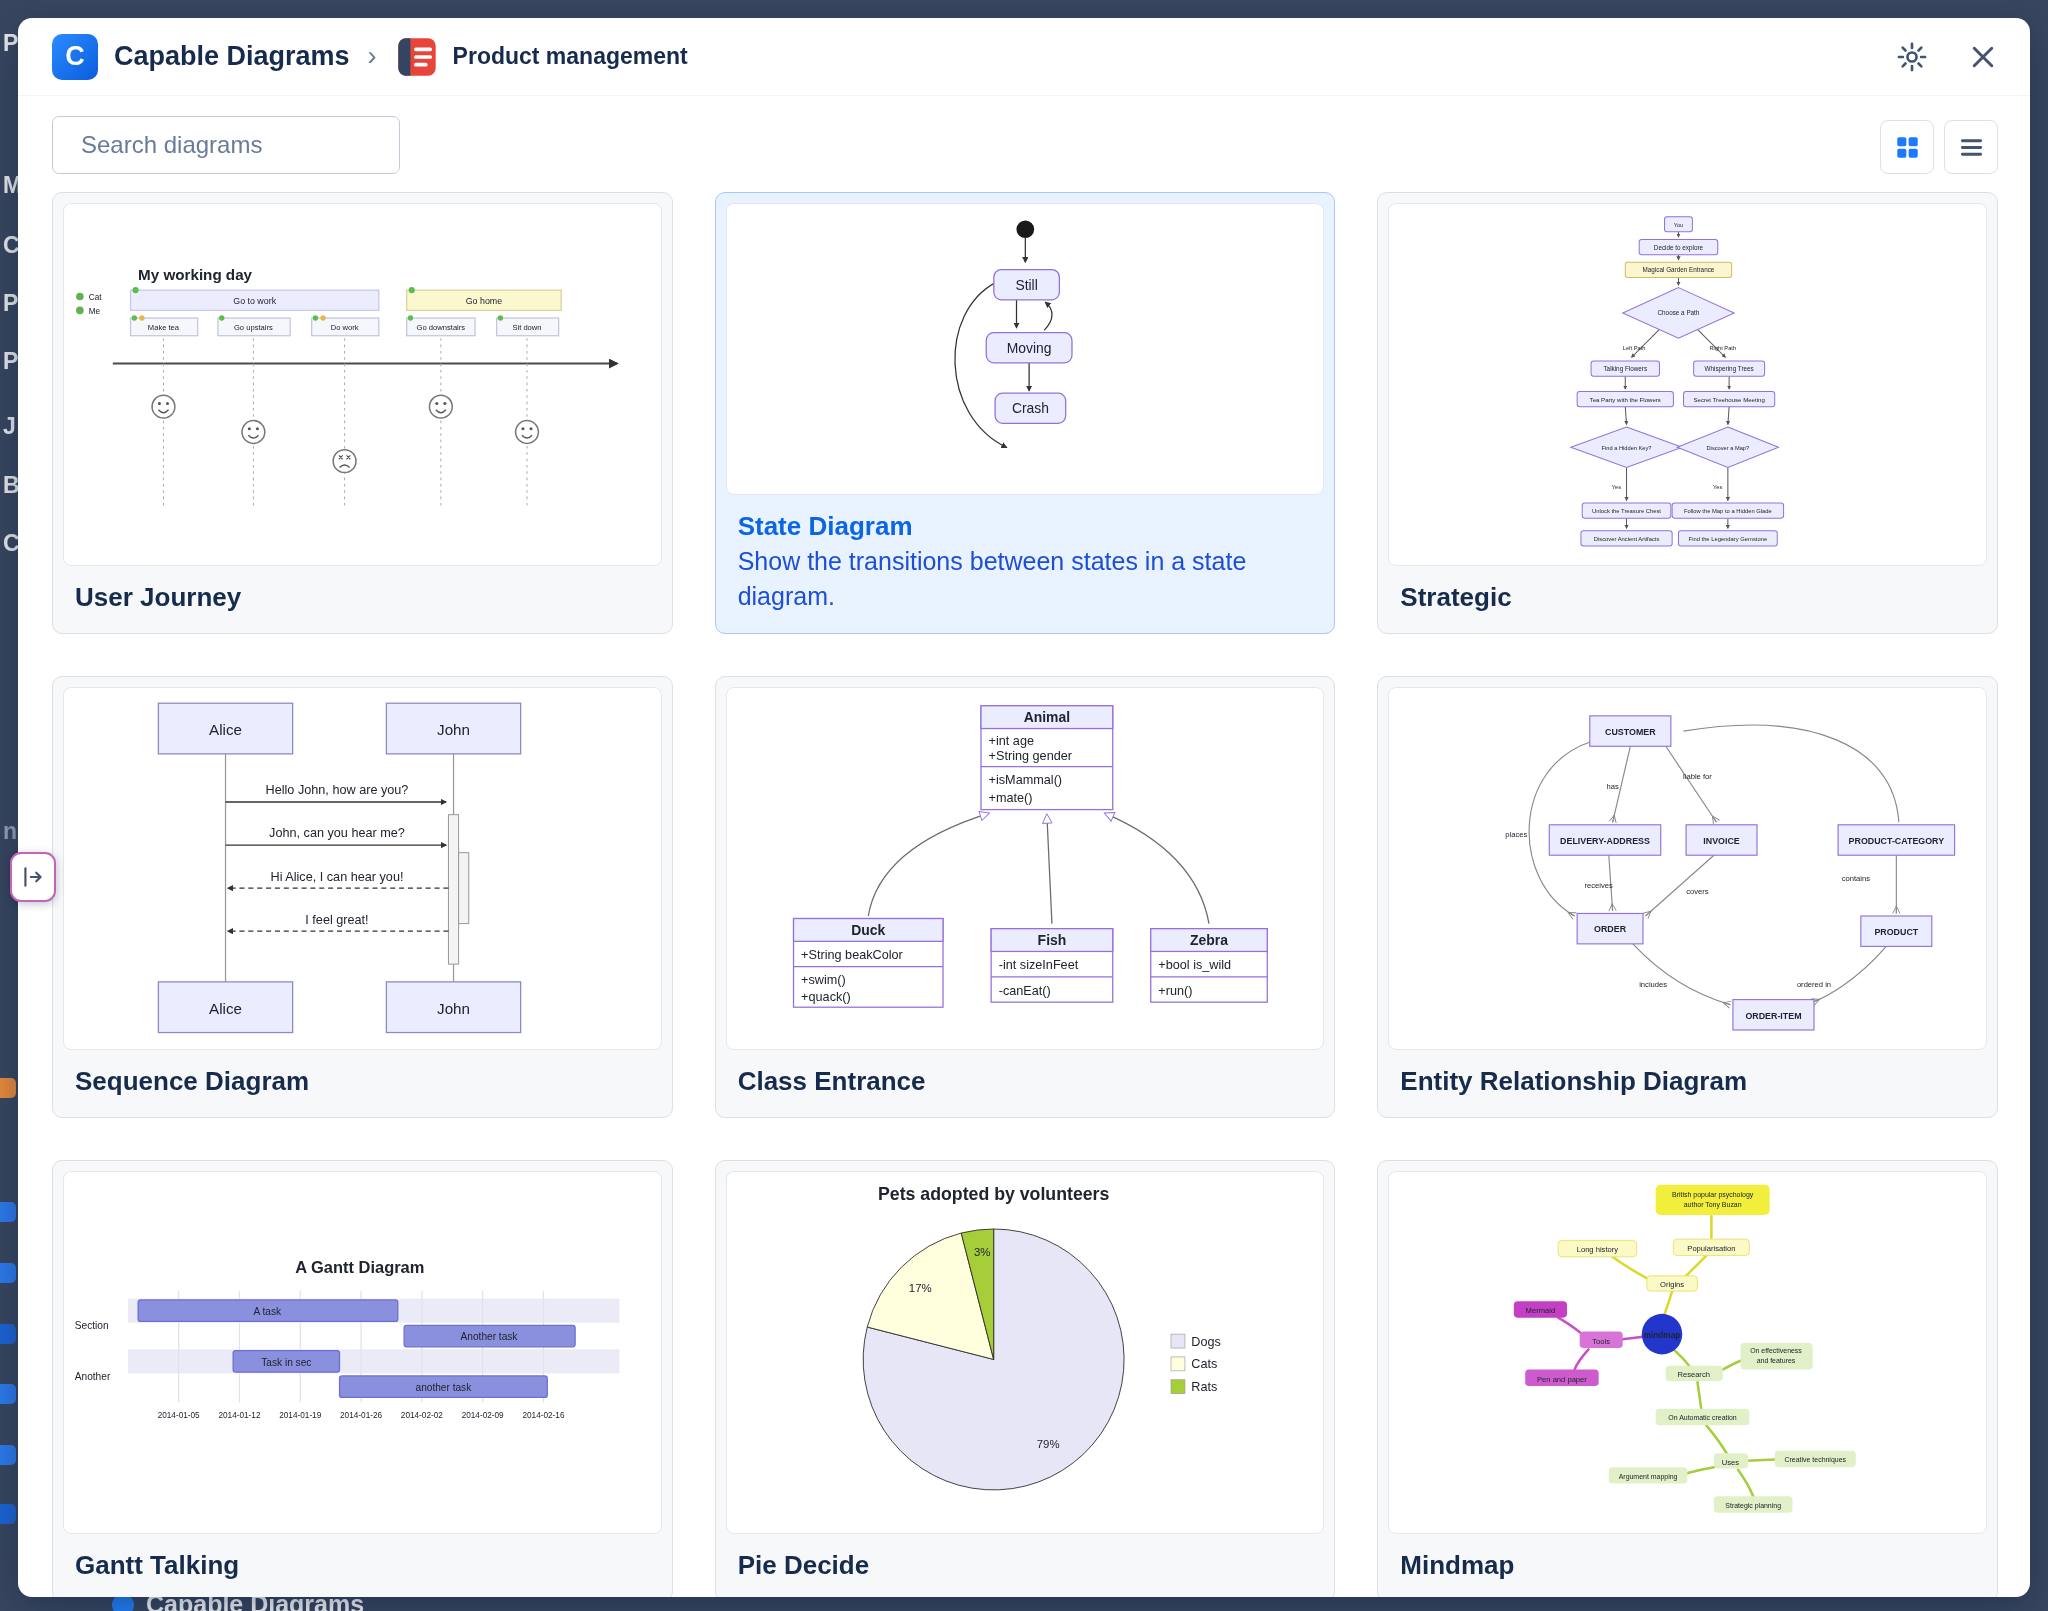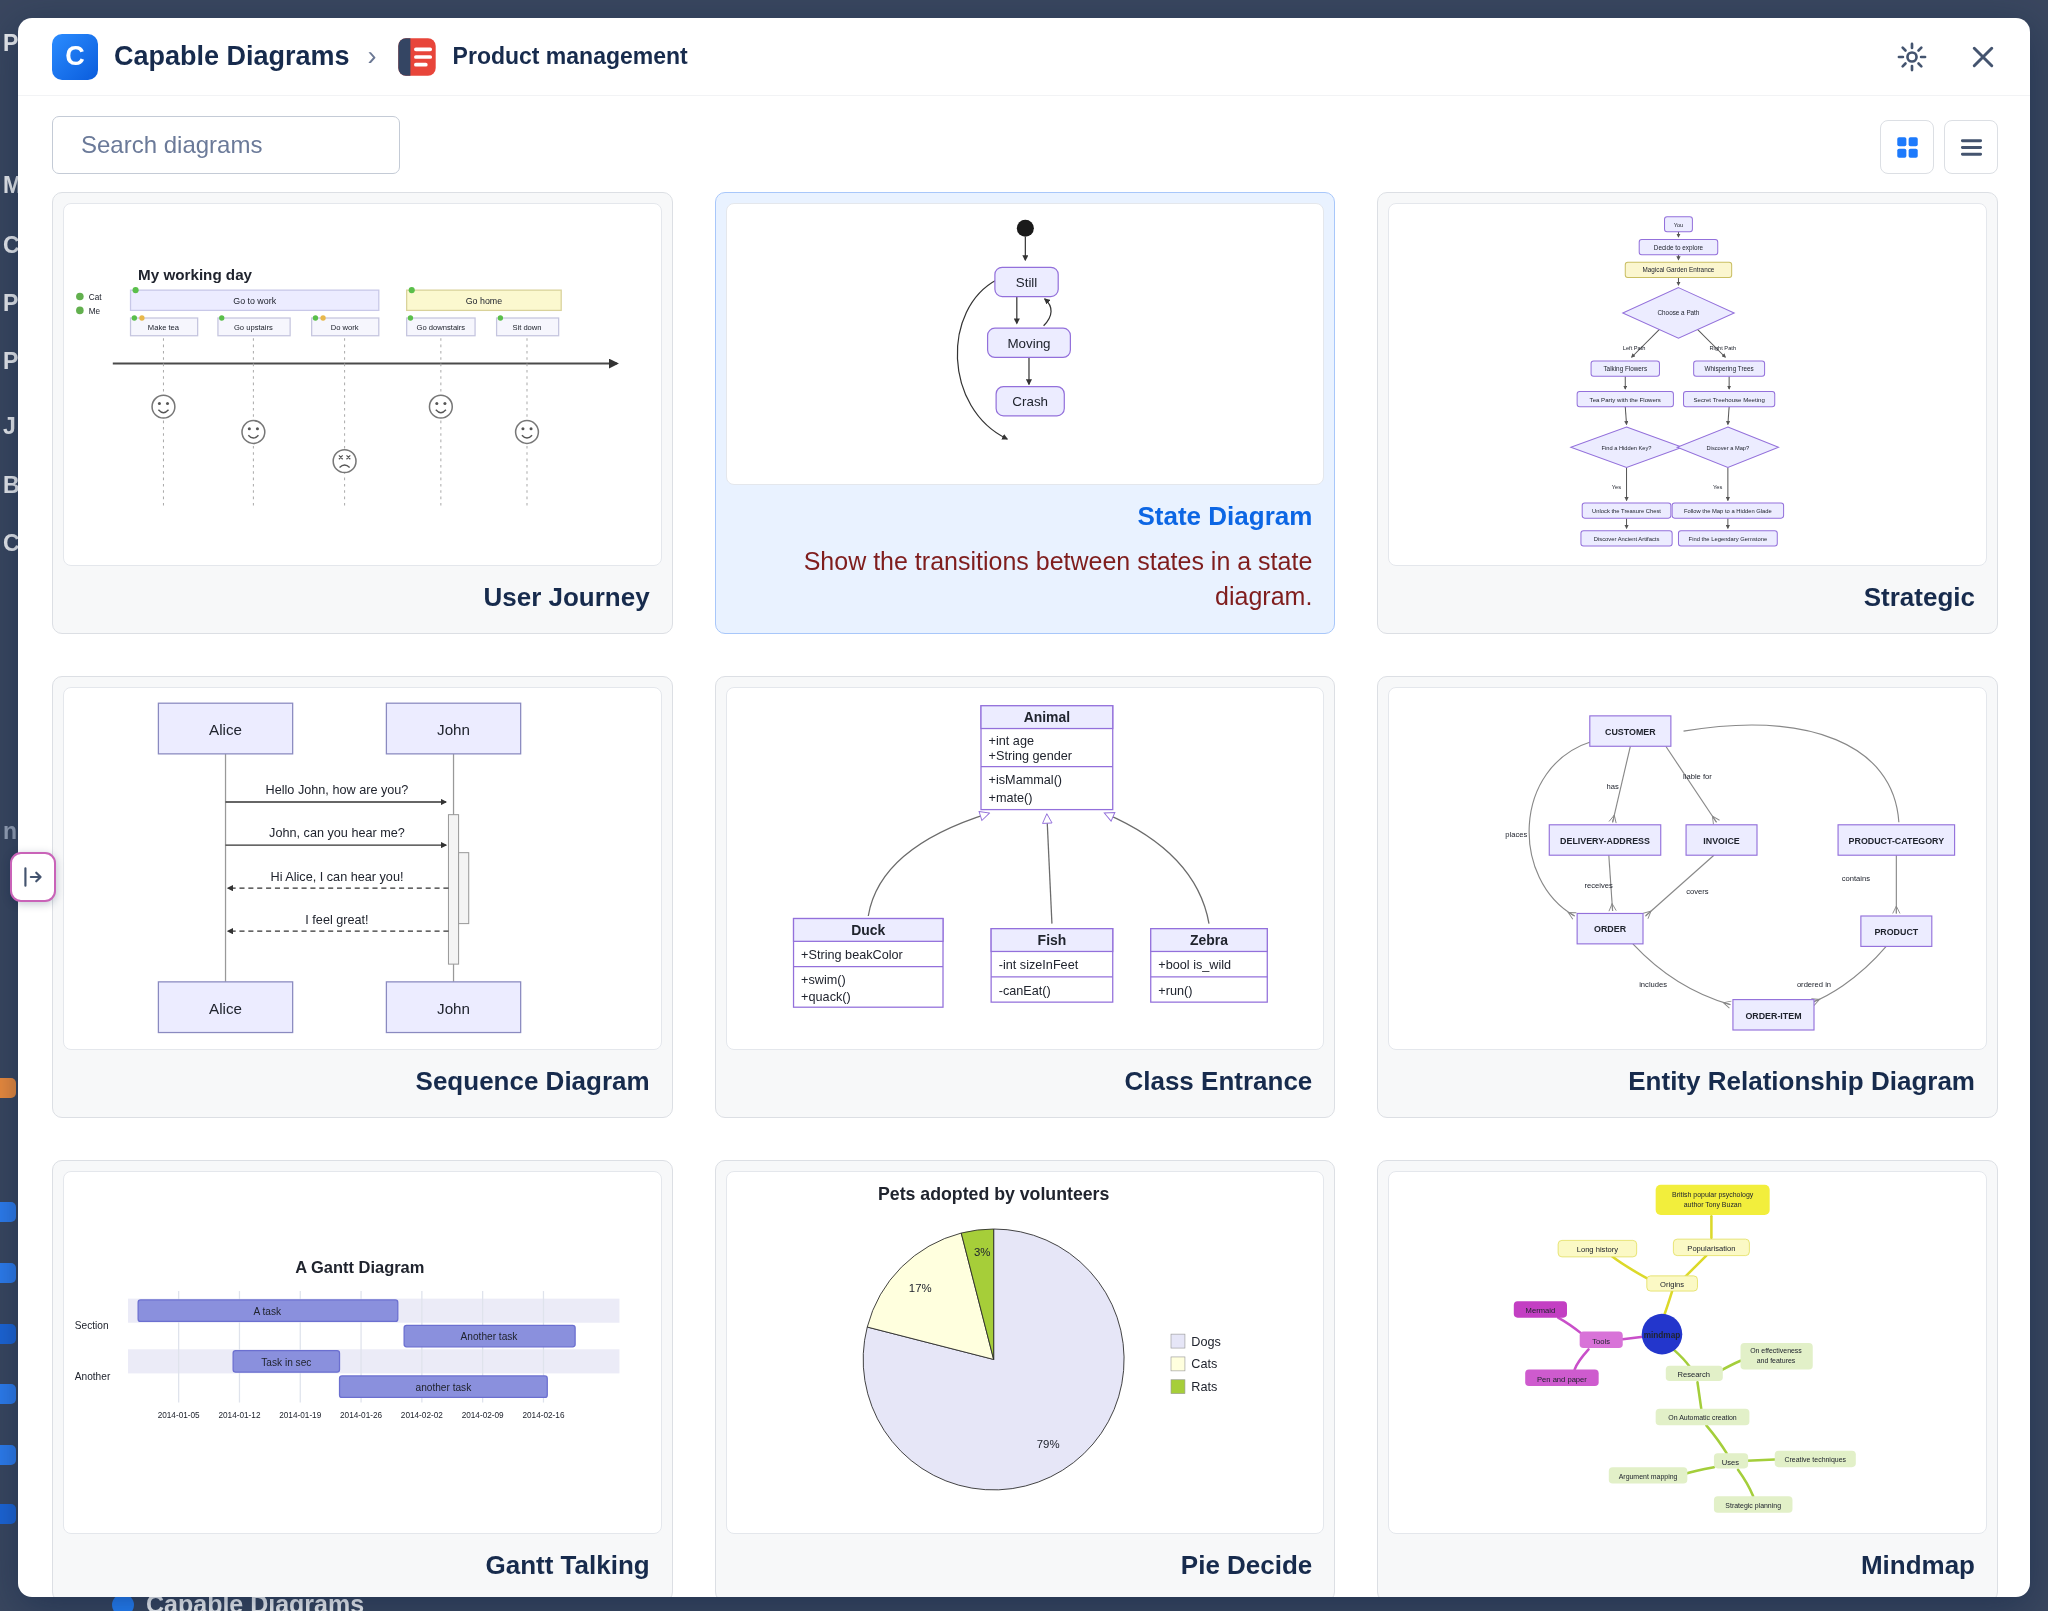--- a/index.html
+++ b/index.html
@@ -36,25 +36,25 @@
   .search-box input { flex:1; border:none; outline:none; font-size:24px; color:#172B4D; font-family:"Liberation Sans",sans-serif; background:transparent; }
   .search-box input::placeholder { color:#6B7A99; }
   .toggles { display:flex; gap:10px; }
   .toggle-btn { width:54px; height:54px; border:1px solid #DCDFE4; border-radius:8px; background:#fff; display:grid; place-items:center; cursor:pointer; }
 
   .grid { padding:4px 32px 26px 34px; display:grid; grid-template-columns:repeat(3,1fr); grid-auto-rows:442px; gap:42px; flex:1 1 auto; }
   .card { border:1px solid #DCDFE4; border-radius:10px; background:#F7F8F9; display:flex; flex-direction:column; overflow:hidden; cursor:pointer; }
   .thumb { flex:1 1 auto; min-height:0; margin:10px 10px 0; background:#fff; border:1px solid #E4E7EC; border-radius:8px; overflow:hidden; }
   .thumb svg { width:100%; height:100%; display:block; }
   .thumb text { font-family:"Liberation Sans", sans-serif; fill:#20242E; }
-  .card-footer { padding:16px 22px 20px; flex:0 0 auto;text-align:right; }
+  .card-footer { padding:16px 22px 20px; flex:0 0 auto; }
   .card-title { font-size:26px; font-weight:700; color:#172B4D; }
   .card.selected { background:#E9F2FF; border-color:#A8C7FA; }
   .card.selected .card-title { color:#0C66E4; }
-  .card-desc { margin-top:12px; font-size:25px; line-height:1.38; color:#7f1d1d; }
+  .card-desc { margin-top:2px; font-size:25px; line-height:1.38; color:#1d4ed8; }
 
   .expand-pill { position:absolute; left:10px; top:852px; width:46px; height:50px; background:#fff; border:2.5px solid #C963B8; border-radius:11px; display:grid; place-items:center; cursor:pointer; z-index:6; box-shadow:0 2px 8px rgba(9,30,66,.25); }
 </style>
 </head>
 <body>
 
 <svg width="0" height="0" style="position:absolute" aria-hidden="true">
   <defs>
     <marker id="mA" viewBox="0 0 10 10" refX="8" refY="5" markerWidth="5" markerHeight="5" orient="auto-start-reverse">
         <path d="M0,0L10,5L0,10z" fill="#333"></path>

